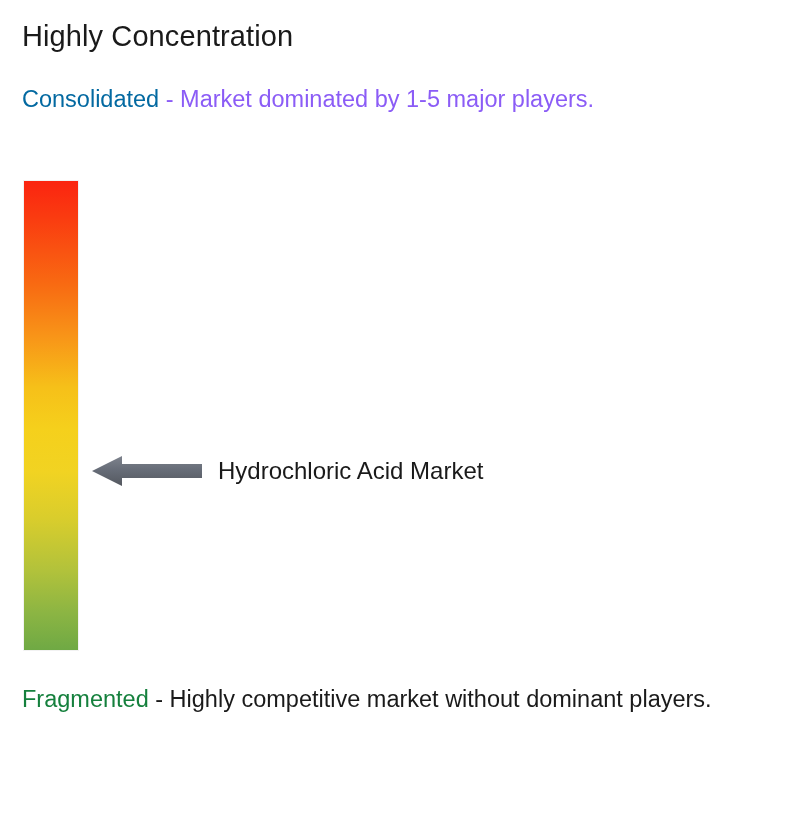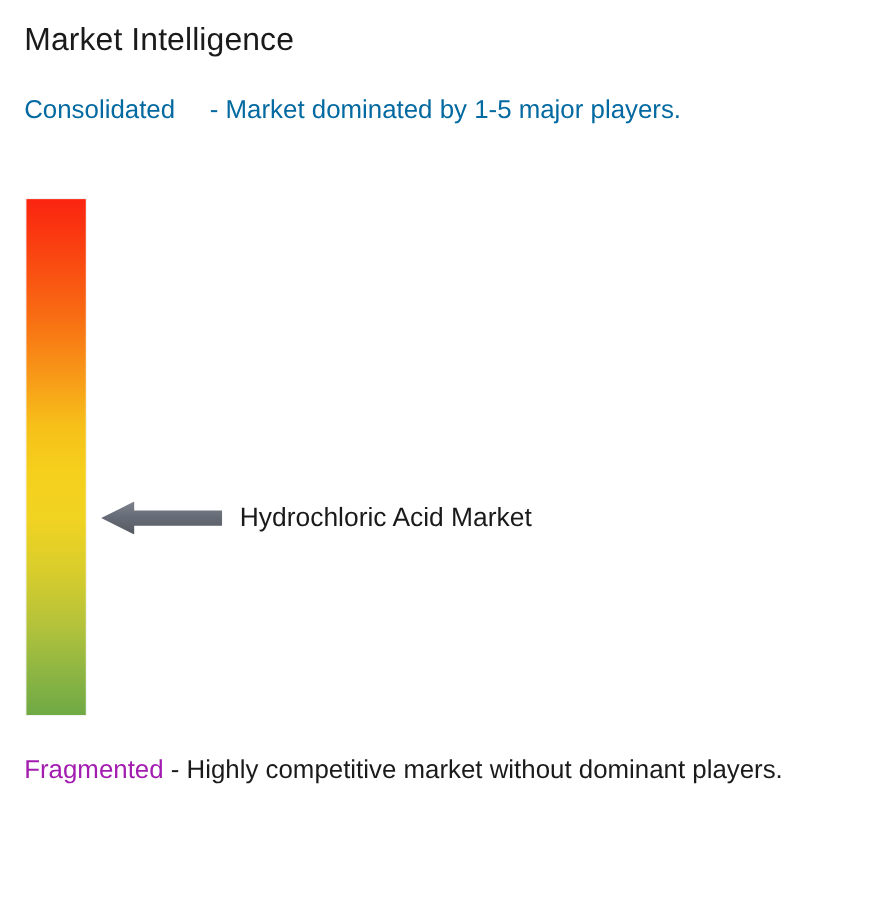--- a/index.html
+++ b/index.html
@@ -42,22 +42,21 @@
     width: 752px;
     font-size: 23.5px;
     line-height: 31px;
     color: #1a1a1a;
     font-weight: 400;
   }
   .legend-top .kw {
     color: #0369a1;
   }
   .legend-top .desc {
-    color: #0369a1;
-    margin-left: 25px;
+    color: #8b5cf6;
   }
 
   
   .gradient-bar {
     position: absolute;
     left: 24px;
     top: 181px;
     width: 54px;
     height: 469px;
     background: linear-gradient(to bottom,
@@ -104,21 +103,21 @@
     position: absolute;
     left: 22px;
     top: 684px;
     width: 762px;
     font-size: 23.5px;
     line-height: 31px;
     color: #1a1a1a;
     font-weight: 400;
   }
   .legend-bottom .kw {
-    color: #a21caf;
+    color: #15803d;
   }
 
   
   .footer {
     position: absolute;
     left: 22px;
     top: 780px;
     right: 22px;
     height: 46px;
     display: flex;
@@ -135,21 +134,21 @@
     display: block;
     width: 66px;
     height: 34px;
   }
 </style>
 </head>
 <body>
 
 <div class="canvas">
 
-  <div class="page-title">Market Intelligence</div>
+  <div class="page-title">Highly Concentration</div>
 
   <div class="legend-top">
     <span class="kw">Consolidated</span><span class="desc"> - Market dominated by 1-5 major players.</span>
   </div>
 
   <div class="gradient-bar"></div>
 
   <div class="pointer-row">
     <svg class="pointer-arrow" viewBox="0 0 110 30">
       <defs>

